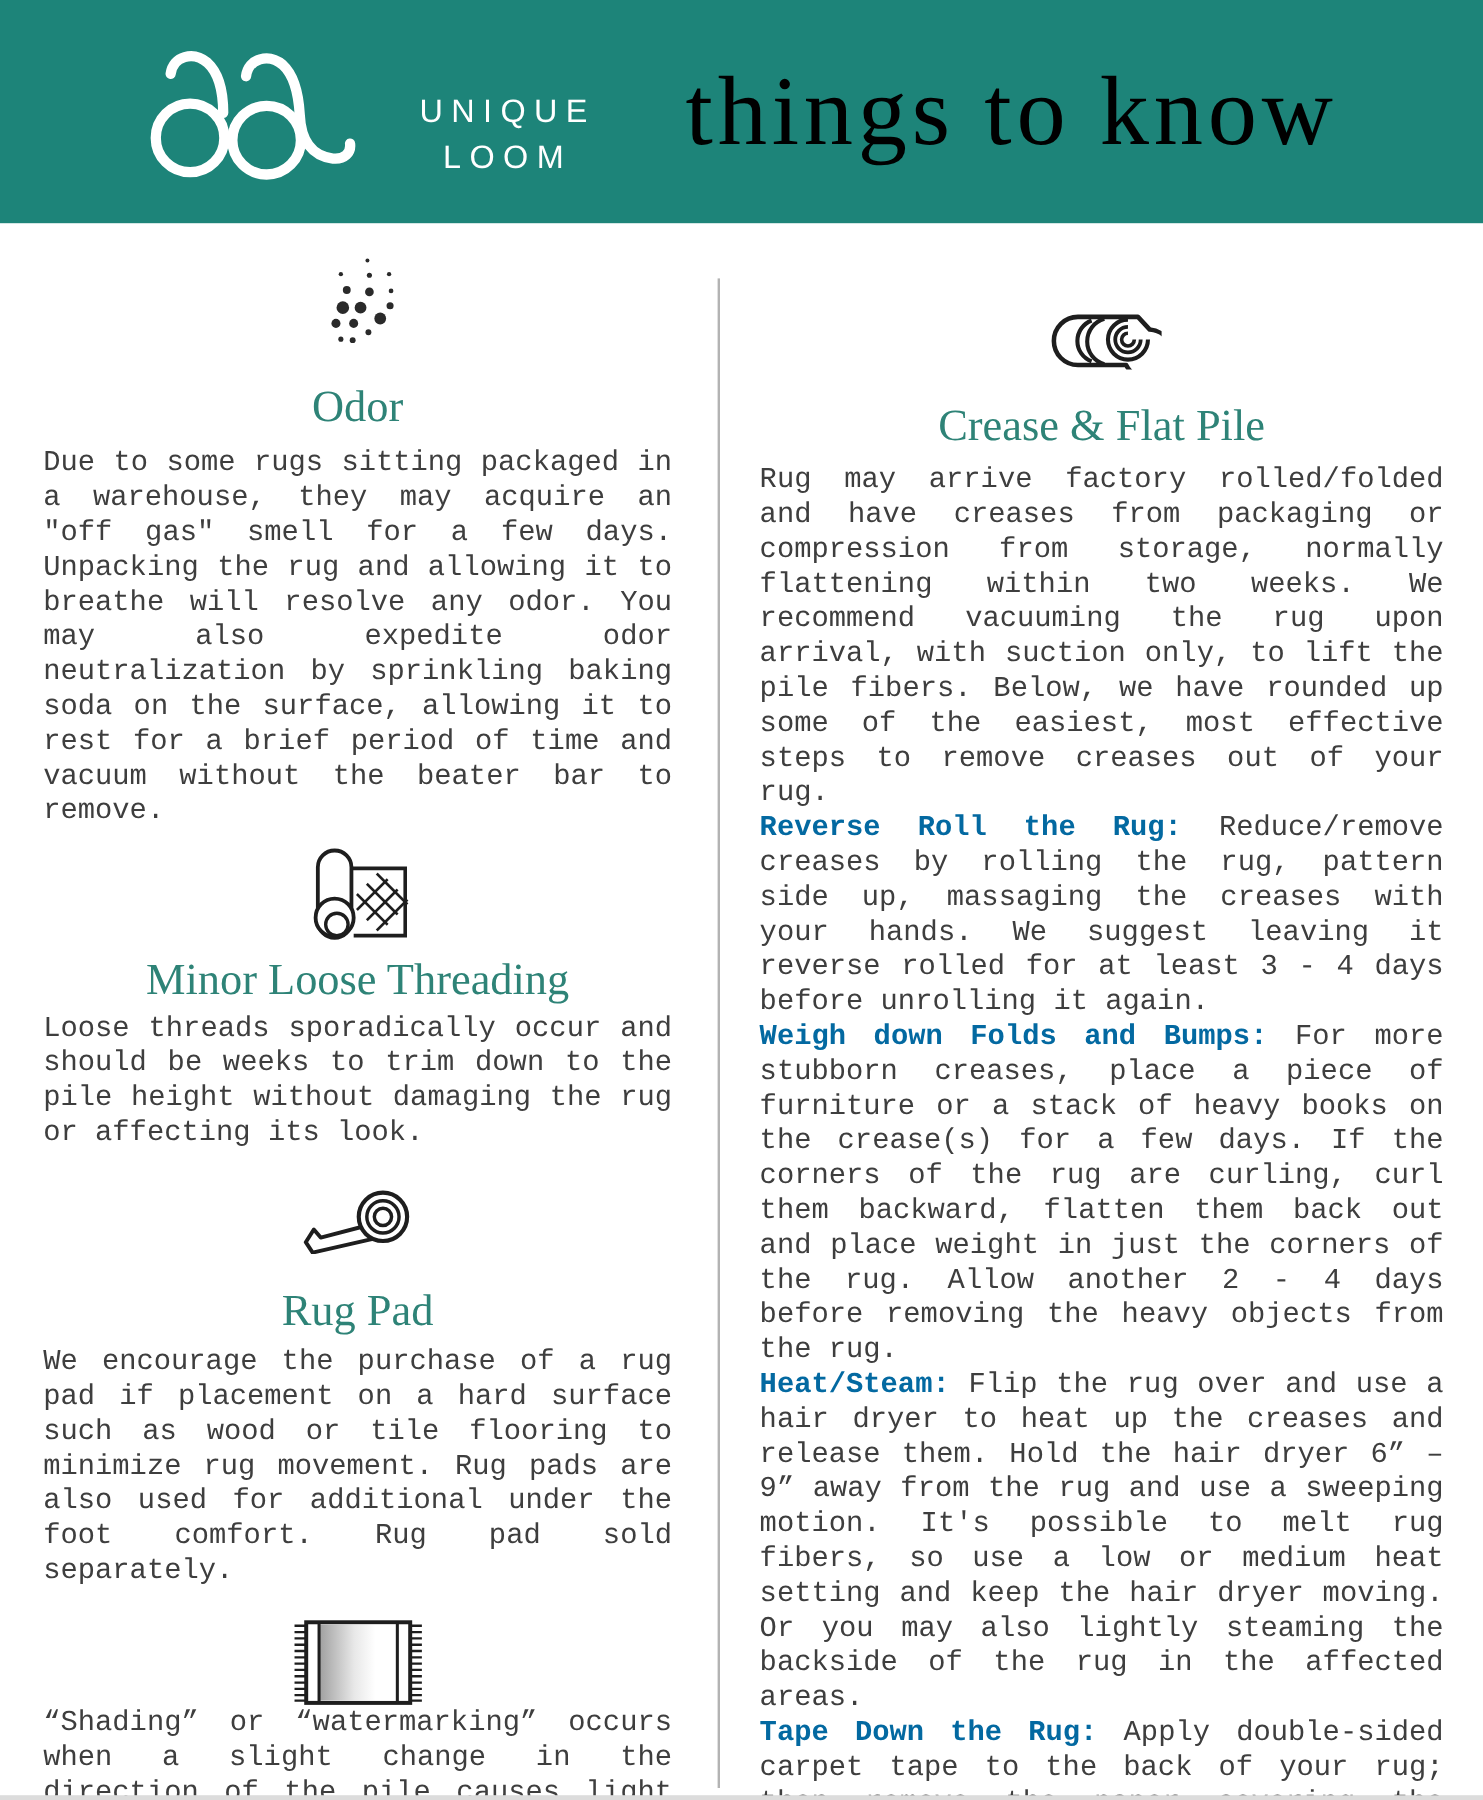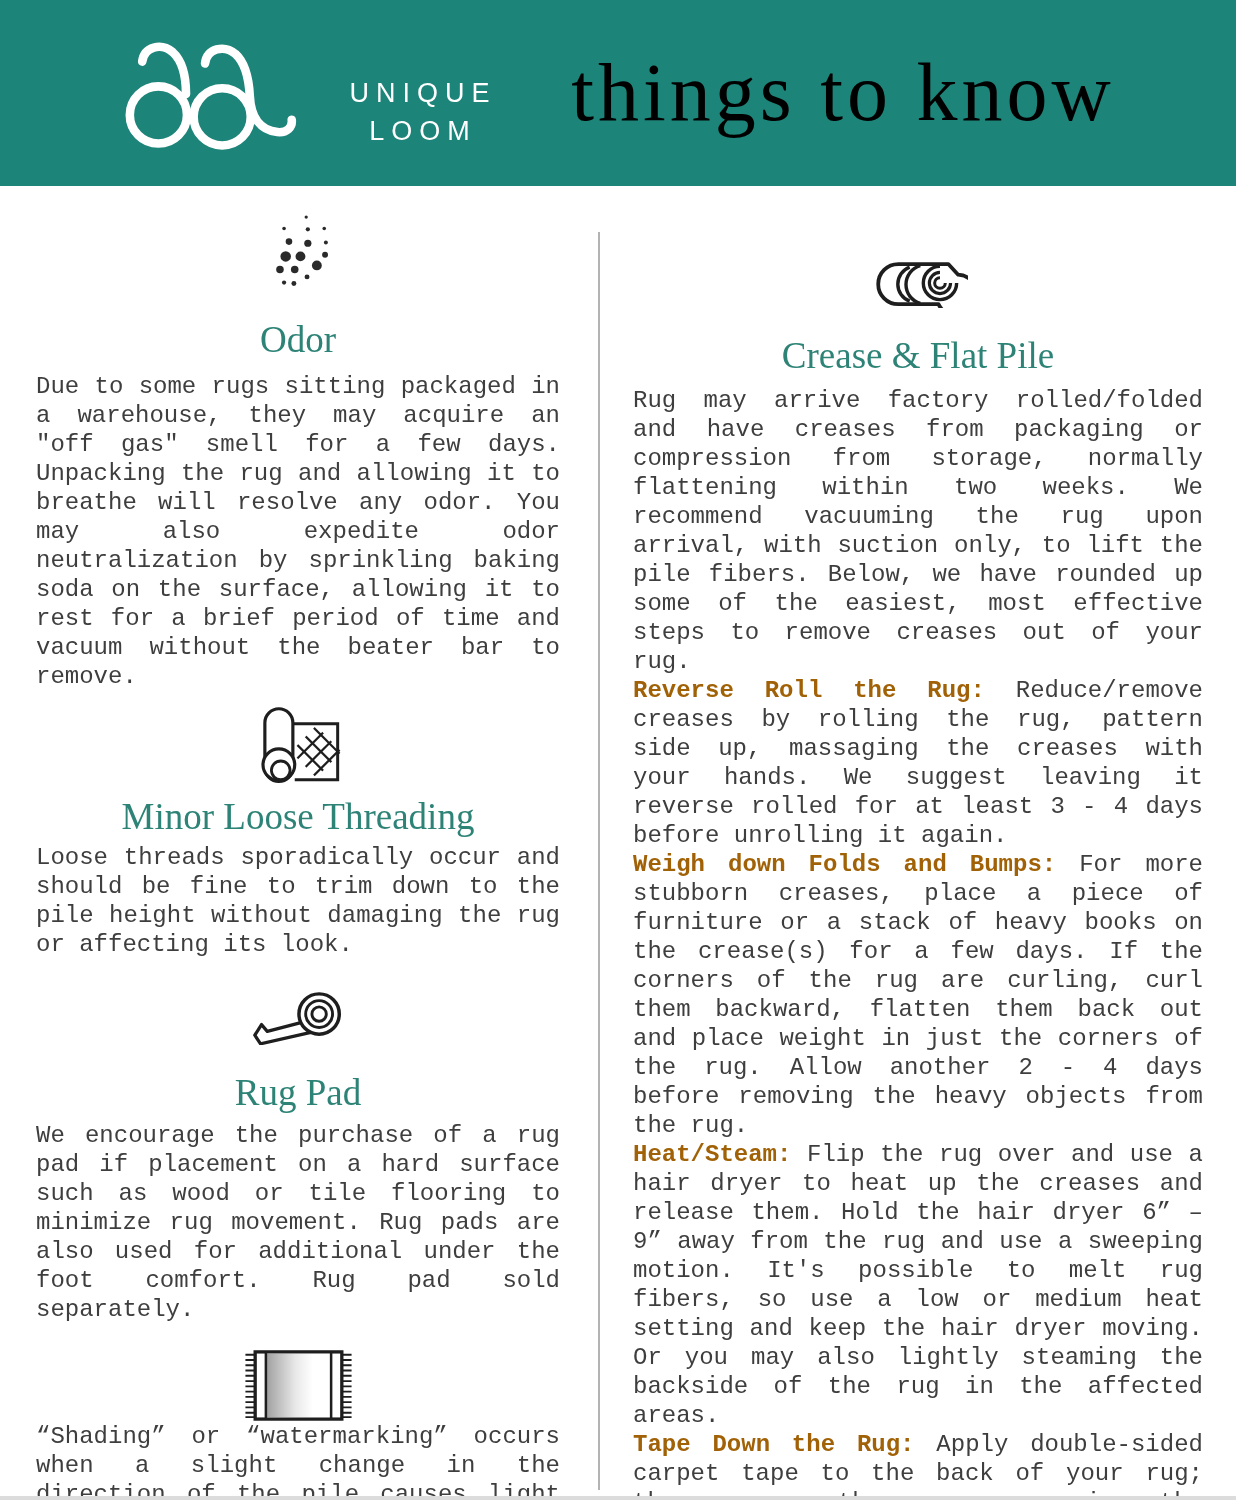--- a/index.html
+++ b/index.html
@@ -22,21 +22,21 @@
   
   .divider{position:absolute;left:598px;top:232px;width:2px;height:1258px;background:#b3b3b3;}
   .col-left{position:absolute;left:36px;top:198px;width:524px;}
   .col-right{position:absolute;left:633px;top:244px;width:570px;}
   .icon-wrap{display:flex;justify-content:center;align-items:flex-end;}
   h2{
     margin:0;font-family:"Liberation Serif","DejaVu Serif",serif;font-weight:400;
     font-size:37px;color:#2e8377;text-align:center;line-height:44px;
   }
   p.body{margin:0;font-size:24px;line-height:29px;color:#3e3e3e;text-align:justify;font-family:Liberation Mono, monospace;}
-  .lead{font-weight:bold;color:#a16207;}
+  .lead{font-weight:bold;color:#0369a1;}
   
   .icon-odor{margin-top:10px;height:82px;}
   .h-odor{margin-top:28px;margin-bottom:10px;}
   .icon-thread{margin-top:14px;height:84px;}
   .h-thread{margin-top:6px;margin-bottom:4px;}
   .icon-pad{margin-top:26px;height:60px;}
   .h-pad{margin-top:26px;margin-bottom:6px;}
   .icon-rug{margin-top:24px;height:74px;}
   .h-rug{margin-top:34px;margin-bottom:6px;}
   
@@ -116,21 +116,21 @@
           <line x1="38" y1="66" x2="96" y2="8"></line>
             <line x1="38" y1="120" x2="96" y2="62"></line>
           <line x1="38" y1="48" x2="80" y2="6"></line>
         </g>
         <rect x="12" y="4" width="30" height="78" rx="15" fill="#ffffff" stroke="#1e1e1e" stroke-width="3.4"></rect>
         <circle cx="27" cy="64" r="17" fill="#ffffff" stroke="#1e1e1e" stroke-width="3.4"></circle>
         <circle cx="29" cy="70" r="10" fill="#ffffff" stroke="#1e1e1e" stroke-width="3"></circle>
       </svg>
     </div>
     <h2 class="h-thread">Minor Loose Threading</h2>
-    <p class="body">Loose threads sporadically occur and should be fine to trim down to the pile height without damaging the rug or affecting its look.</p>
+    <p class="body">Loose threads sporadically occur and should be weeks to trim down to the pile height without damaging the rug or affecting its look.</p>
 
     <div class="icon-wrap icon-pad">
       <svg width="96" height="60" viewBox="0 0 100 62">
         <path d="M 64,36 L 18,48 L 12,41 L 5,52 L 11,61 L 68,48" fill="#ffffff" stroke="#1e1e1e" stroke-width="3.4" stroke-linejoin="round"></path>
         <circle cx="72" cy="30" r="21" fill="#ffffff" stroke="#1e1e1e" stroke-width="3.6"></circle>
         <circle cx="72" cy="30" r="14" fill="none" stroke="#1e1e1e" stroke-width="3"></circle>
         <circle cx="72" cy="30" r="7.5" fill="none" stroke="#1e1e1e" stroke-width="3"></circle>
       </svg>
     </div>
     <h2 class="h-pad">Rug Pad</h2>

